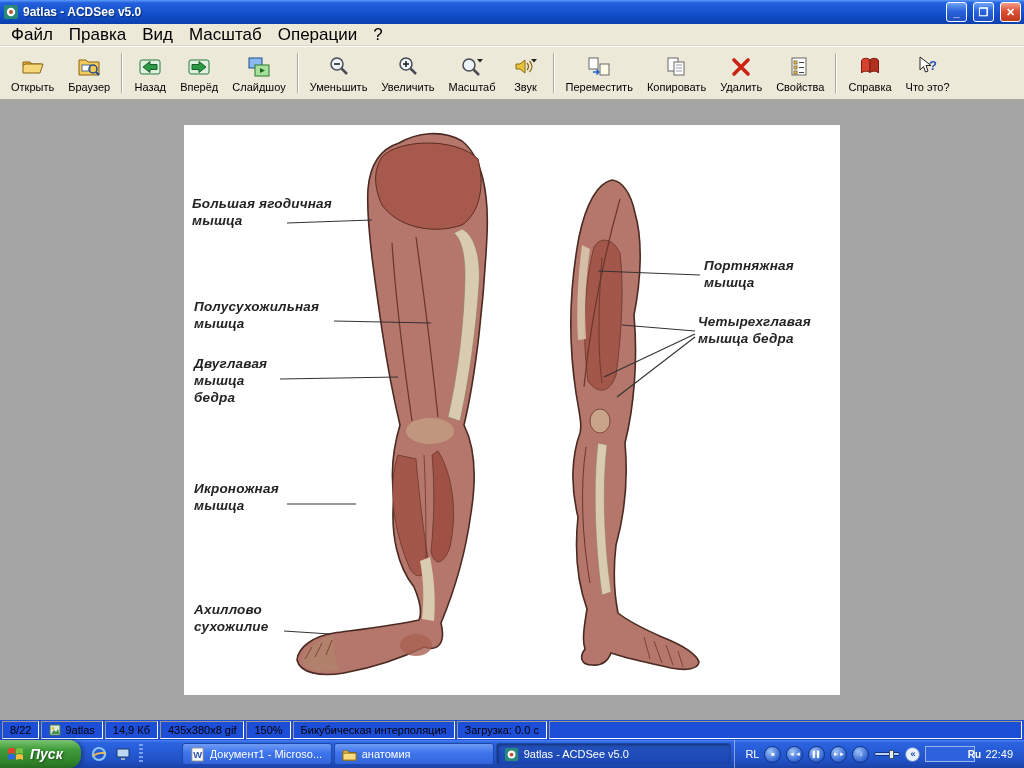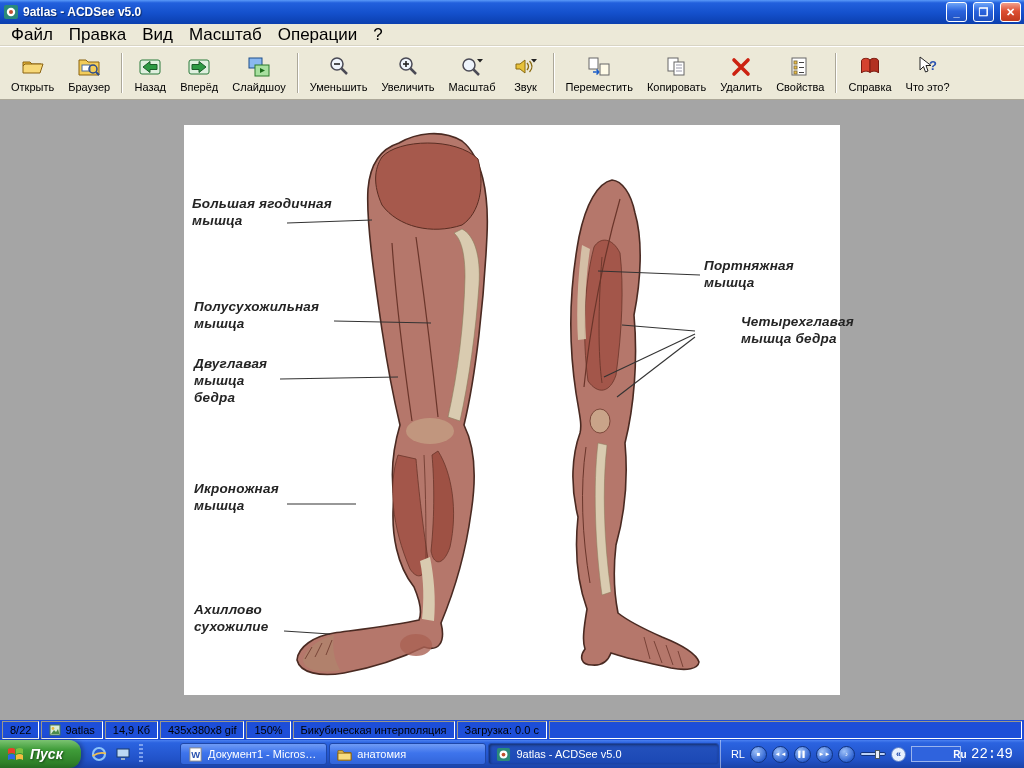--- a/index.html
+++ b/index.html
@@ -84,21 +84,21 @@
   .vol-slider { width:26px; height:4px; background:#bcd2f8; border:1px solid #11337e;
     border-radius:2px; position:relative; }
   .vol-slider .knob { position:absolute; left:14px; top:-3px; width:5px; height:9px;
     background:#e8eef8; border:1px solid #456; }
   .chev-btn { width:15px; height:15px; border-radius:50%; background:#e9f1fd;
     border:1px solid #5a7ec8; color:#1a44a8; font-size:9px; font-weight:bold;
     display:flex; align-items:center; justify-content:center; line-height:1; }
   .lang-box { width:19px; height:16px; background:#2f63dd; border:1px solid #9ab4ee;
     color:#fff; font-size:10px; font-weight:bold; display:flex; align-items:center;
     justify-content:center;padding-left:48px; }
-  .clock { color:#fff; font-size:14px; padding:0 5px;font-family:Liberation Mono, monospace; }
+  .clock { color:#fff; font-size:11px; padding:0 5px; }
 </style>
 </head>
 <body>
 
 <div class="screen">
 
   <div class="titlebar">
     <svg viewBox="0 0 16 16" width="16" height="16">
       <rect x="1" y="1" width="14" height="14" rx="2" fill="#2a8a7a"></rect>
       <circle cx="8" cy="8" r="4.2" fill="#fff"></circle>
@@ -332,21 +332,21 @@
 мышца</div>
       <div class="ana-label" style="left:10px; top:230px;">Двуглавая
 мышца
 бедра</div>
       <div class="ana-label" style="left:10px; top:355px;">Икроножная
 мышца</div>
       <div class="ana-label" style="left:10px; top:476px;">Ахиллово
 сухожилие</div>
       <div class="ana-label" style="left:520px;top:132px;font-style:italic;">Портняжная
 мышца</div>
-      <div class="ana-label" style="left:514px;top:188px;margin-left:43px;">Четырехглавая
+      <div class="ana-label" style="left:514px;top:188px;">Четырехглавая
 мышца бедра</div>
     </div>
   </div>
 
   <div class="statusbar">
     <div class="seg">
       <span>8/22</span>
     </div>
     <div class="seg">
       <svg viewBox="0 0 12 12">

